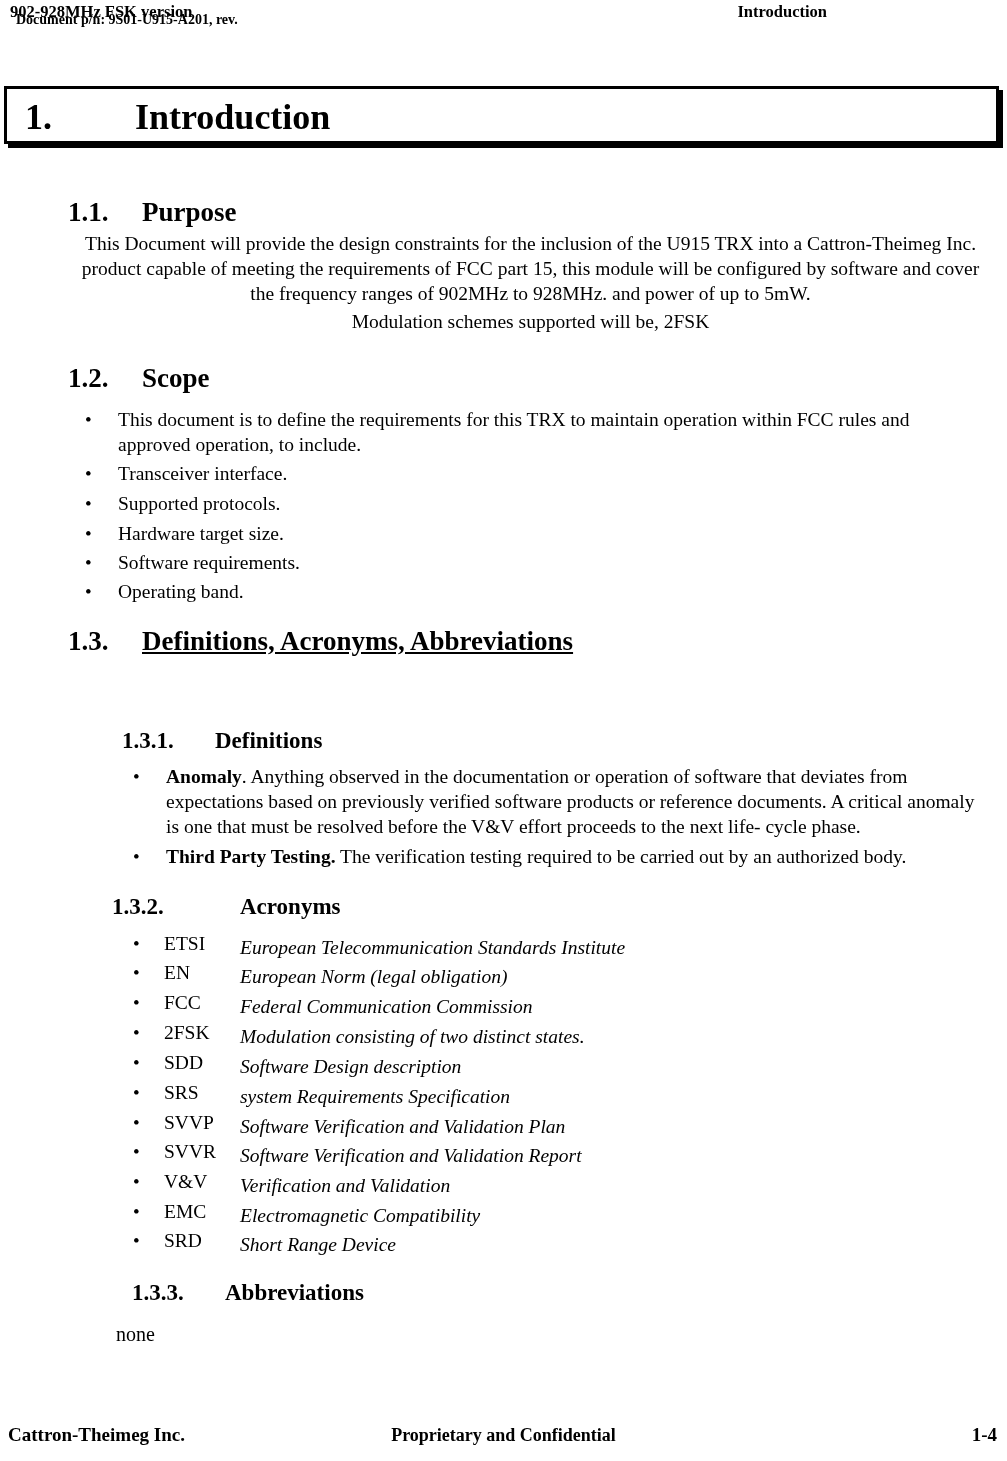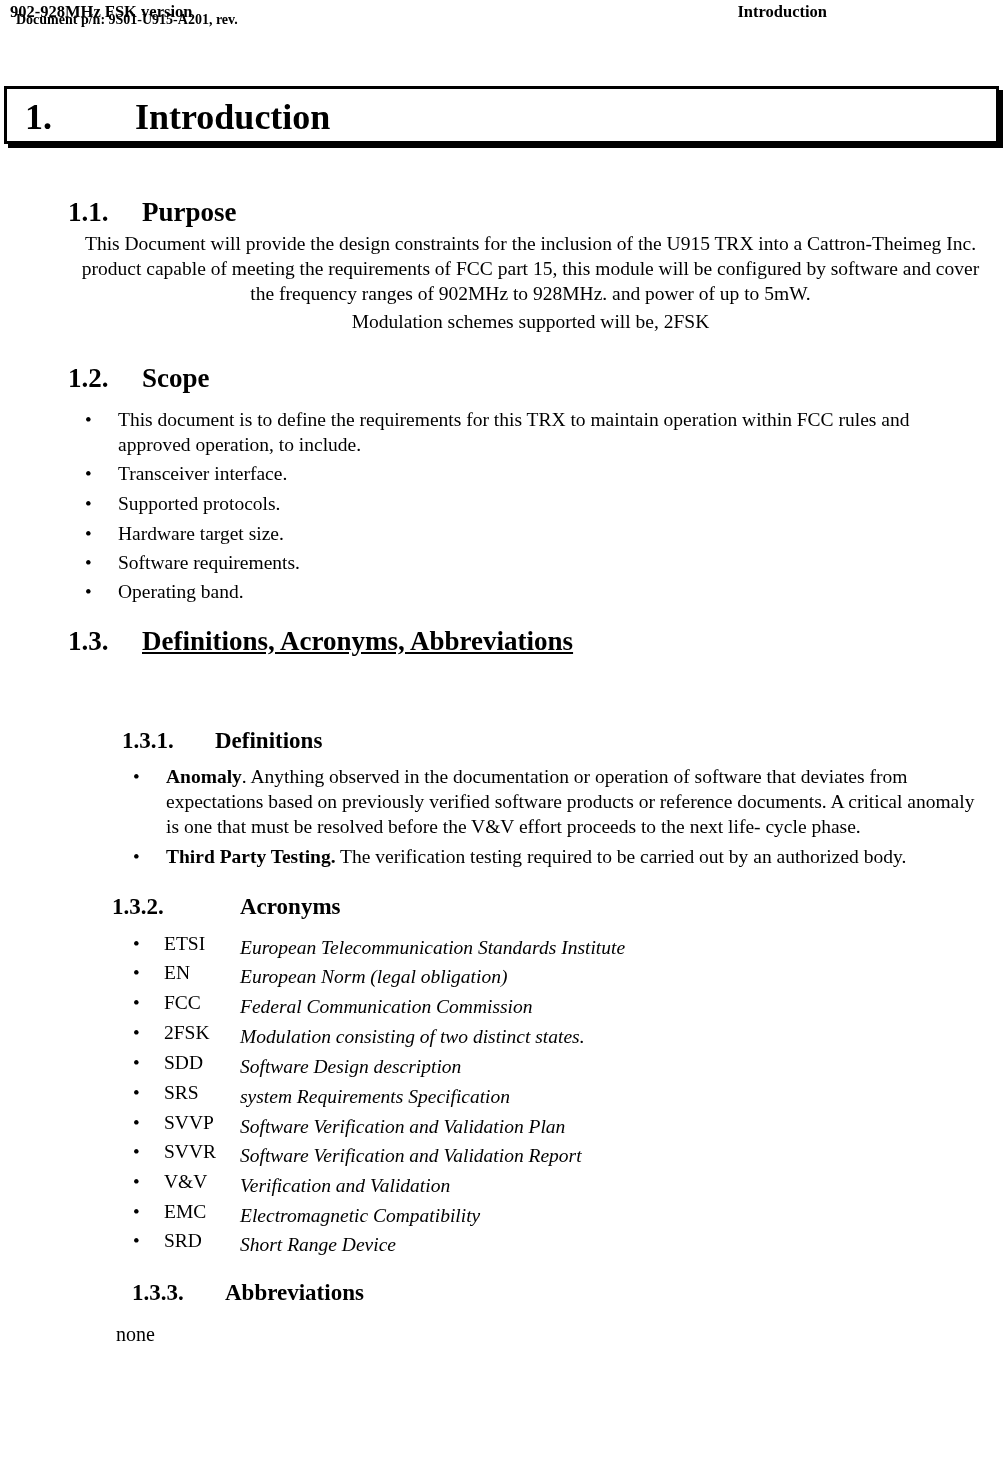--- a/index.html
+++ b/index.html
@@ -347,14 +347,19 @@
     </div>
 
     <div class="h3" style="left:112px; top:1278px;margin-left:20px;">
       <span class="num-s">1.3.3.</span><span>Abbreviations</span>
     </div>
 
     <div class="plain-note" style="left:116px; top:1322px;">none</div>
 
   </div>
 
+  <div class="page-footer">
+    <div class="ft-left">Cattron-Theimeg Inc.</div>
+    <div class="ft-center">Proprietary and Confidential</div>
+    <div class="ft-right">1-4</div>
+  </div>
 
 </div>
 
 </body></html>

